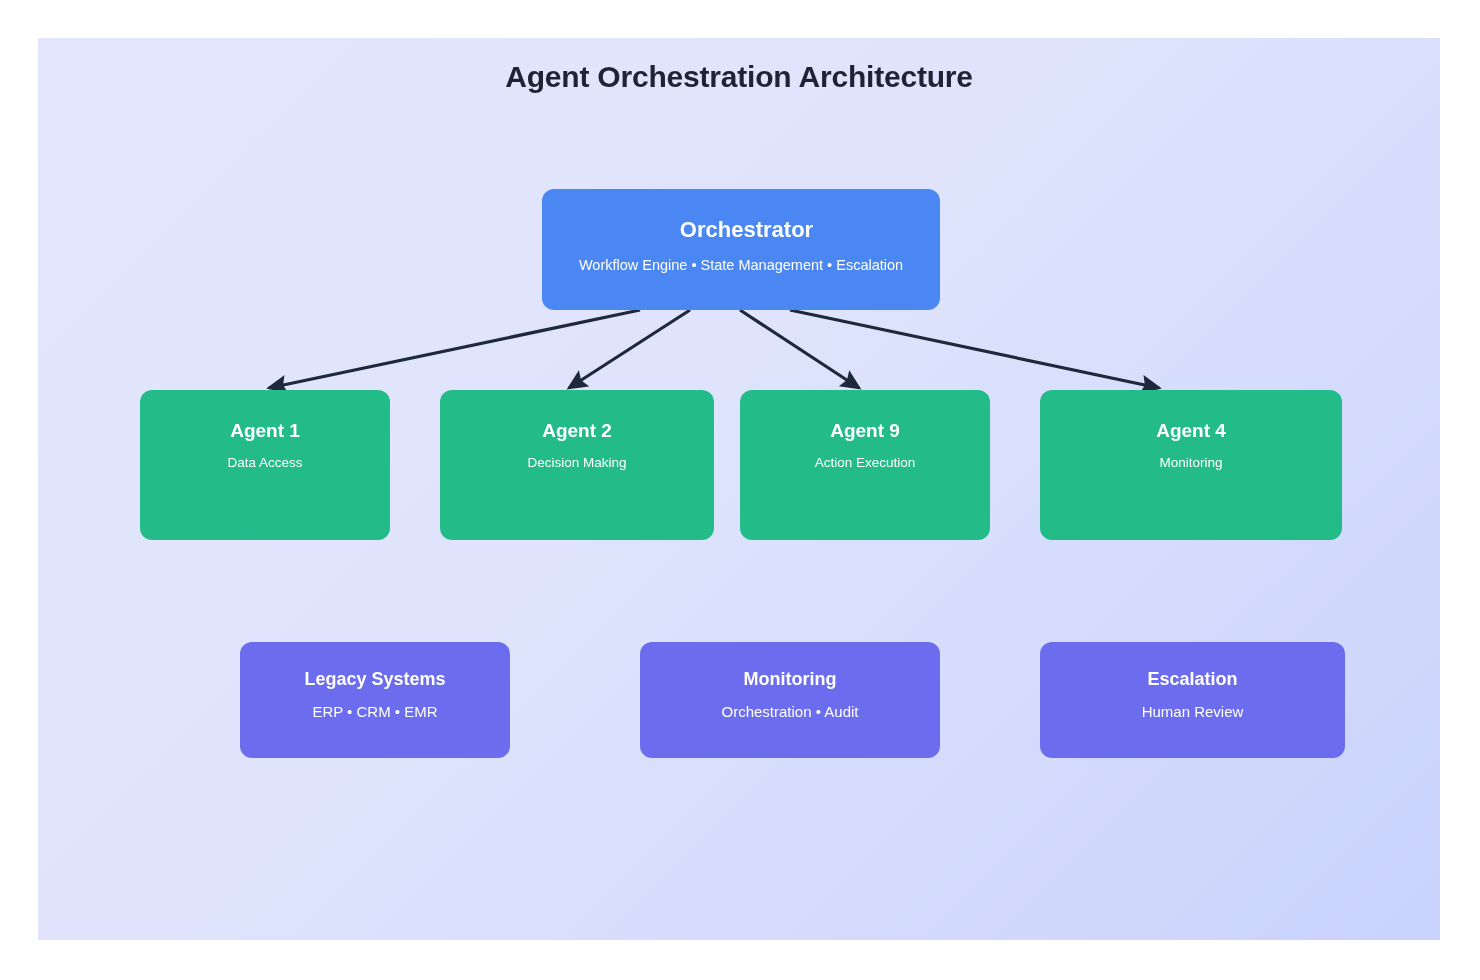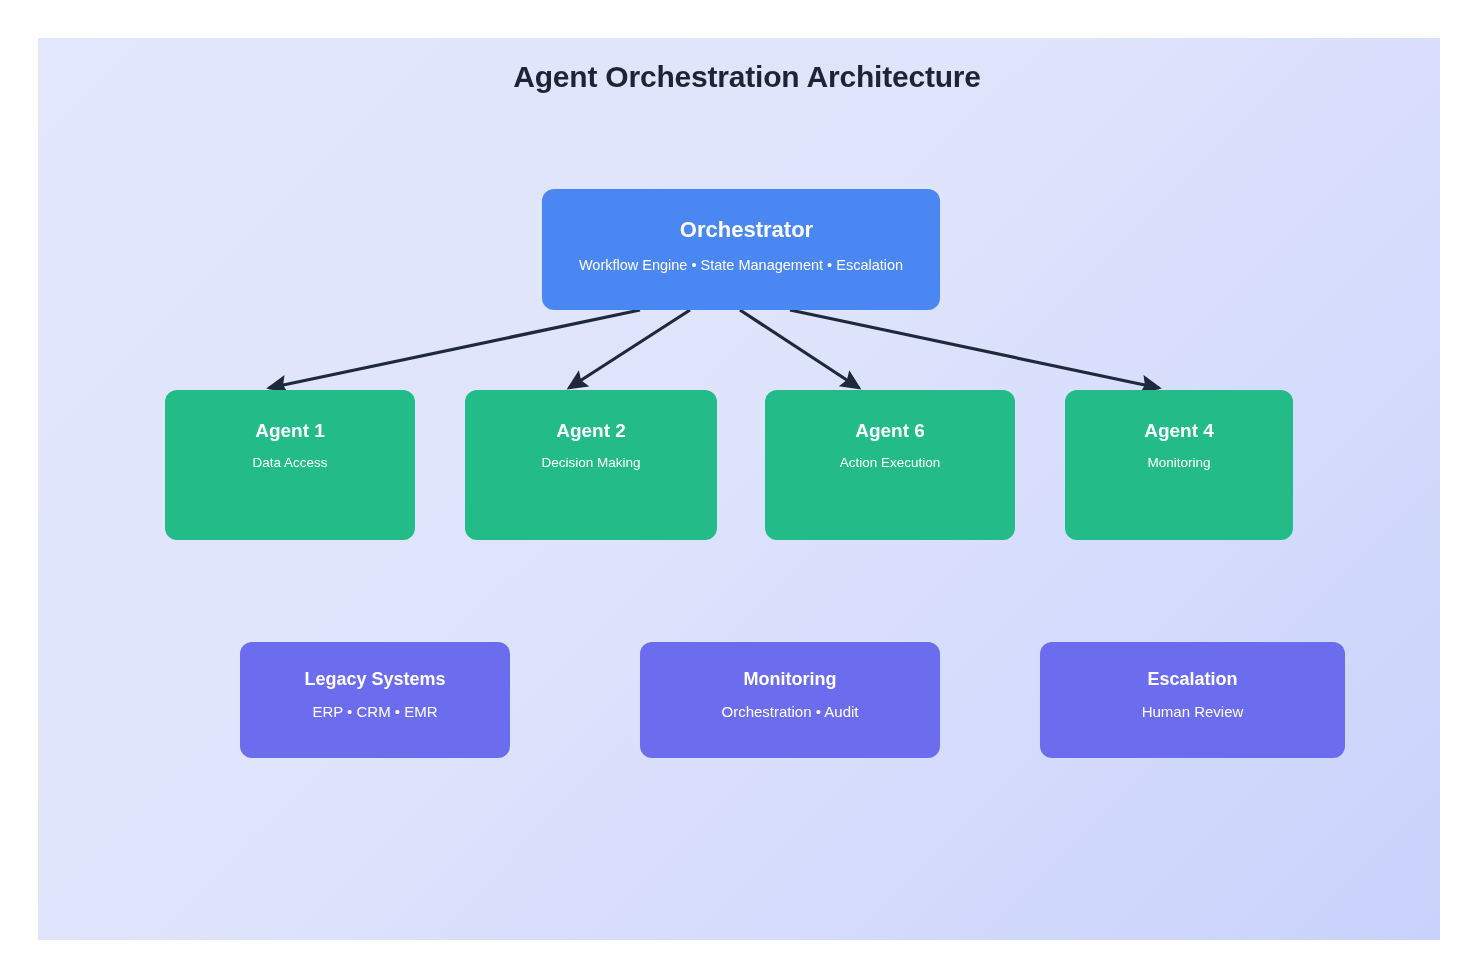--- a/index.html
+++ b/index.html
@@ -27,21 +27,20 @@
   #diagram-title {
     position: absolute;
     left: 0;
     top: 22px;
     width: 1402px;
     text-align: center;
     font-size: 30px;
     font-weight: bold;
     color: #1d2433;
     letter-spacing: -0.2px;
-    margin-left: 8px;
   }
 
   
   #connector-layer {
     position: absolute;
     left: 0;
     top: 0;
     width: 1402px;
     height: 902px;
     pointer-events: none;
@@ -74,21 +73,20 @@
     background: #4a87f2;
     padding-top: 28px;
   }
   .node.orchestrator .node-title { font-size: 22px; padding-left: 11px; }
   .node.orchestrator .node-subtitle { font-size: 14.5px; margin-top: 13px; }
 
   
   .node.agent {
     background: #23bc88;
     padding-top: 30px;
-    margin-left: 25px;
   }
 
   
   .node.support {
     background: #6c6cef;
     padding-top: 27px;
   }
   .node.support .node-title { font-size: 18px; }
   .node.support .node-subtitle { font-size: 15px; margin-top: 12px; }
 </style>
@@ -115,29 +113,29 @@
 
   <div class="node orchestrator" id="node-orchestrator" style="left: 504px; top: 151px; width: 398px; height: 121px; background: rgb(74, 135, 242);">
     <span class="node-title">Orchestrator</span>
     <span class="node-subtitle">Workflow Engine • State Management • Escalation</span>
   </div>
 
   <div class="node agent" id="node-agent-0" style="left: 102px; top: 352px; width: 250px; height: 150px; background: rgb(35, 188, 136);">
     <span class="node-title">Agent 1</span>
     <span class="node-subtitle">Data Access</span>
   </div>
-  <div class="node agent" id="node-agent-1" style="left: 402px; top: 352px; width: 252px; height: 150px; background: rgb(35, 188, 136);">
+  <div class="node agent" id="node-agent-1" style="left: 402px; top: 352px; width: 274px; height: 150px; background: rgb(35, 188, 136);">
     <span class="node-title">Agent 2</span>
     <span class="node-subtitle">Decision Making</span>
   </div>
   <div class="node agent" id="node-agent-2" style="left: 702px; top: 352px; width: 250px; height: 150px; background: rgb(35, 188, 136);">
-    <span class="node-title">Agent 6</span>
+    <span class="node-title">Agent 9</span>
     <span class="node-subtitle">Action Execution</span>
   </div>
-  <div class="node agent" id="node-agent-3" style="left: 1002px; top: 352px; width: 228px; height: 150px; background: rgb(35, 188, 136);">
+  <div class="node agent" id="node-agent-3" style="left: 1002px; top: 352px; width: 302px; height: 150px; background: rgb(35, 188, 136);">
     <span class="node-title">Agent 4</span>
     <span class="node-subtitle">Monitoring</span>
   </div>
 
   <div class="node support" id="node-support-0" style="left: 202px; top: 604px; width: 270px; height: 116px; background: rgb(108, 108, 239);">
     <span class="node-title">Legacy Systems</span>
     <span class="node-subtitle">ERP • CRM • EMR</span>
   </div>
   <div class="node support" id="node-support-1" style="left: 602px; top: 604px; width: 300px; height: 116px; background: rgb(108, 108, 239);">
     <span class="node-title">Monitoring</span>

